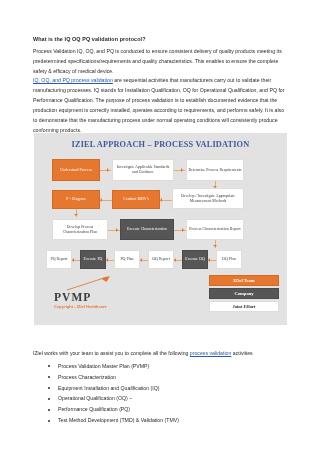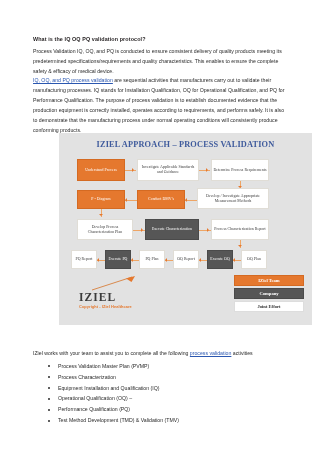--- a/index.html
+++ b/index.html
@@ -21,21 +21,20 @@
     font-size:5.2px;line-height:1.92;color:#2b2b2b;text-align:left;
   }
   .p1{top:47px;}
   .p2{top:76px;}
   .lnk{color:#2b57b0;text-decoration:underline;}
 
   
   .diagram{
     position:absolute;left:34px;top:133px;width:253px;height:192px;
     background:#e2e2e2;
-    margin-left:25px;
   }
   .diagram-title{
     position:absolute;left:0;top:7px;width:100%;
     text-align:center;font-family:"Liberation Serif",serif;
     font-size:8.3px;font-weight:bold;color:#3e5a9c;letter-spacing:.02em;
   }
   .node{
     position:absolute;box-sizing:border-box;
     display:flex;align-items:center;justify-content:center;text-align:center;
     font-family:"Liberation Serif",serif;
@@ -156,21 +155,21 @@
     <div class="node n-dark" style="left:148px;top:117px;width:26px;height:19px;">Execute OQ</div>
     <div class="conn h" style="left:174px;top:126.5px;width:8px;"></div>
     <div class="arw l" style="left:174px;top:124.5px;"></div>
     <div class="node n-white" style="left:182px;top:117px;width:26px;height:19px;">OQ Plan</div>
 
     <div class="logo-wrap">
       <svg class="logo-arrow" viewBox="0 0 46 16">
         <path d="M1 15 C14 11, 28 6, 41 2" stroke="#d98a4e" stroke-width="1" fill="none"></path>
         <path d="M44 1 L35 3.5 L40.5 7 Z" fill="#e5782e"></path>
       </svg>
-      <div class="logo-name">IZIEL</div>
+      <div class="logo-name">PVMP</div>
       <div class="logo-copy">Copyright - IZiel Healthcare</div>
     </div>
 
     <div class="legend">
       <div class="leg leg-orange">IZiel Team</div>
       <div class="leg leg-gray">Company</div>
       <div class="leg leg-white">Joint Effort</div>
     </div>
 
   </div>

